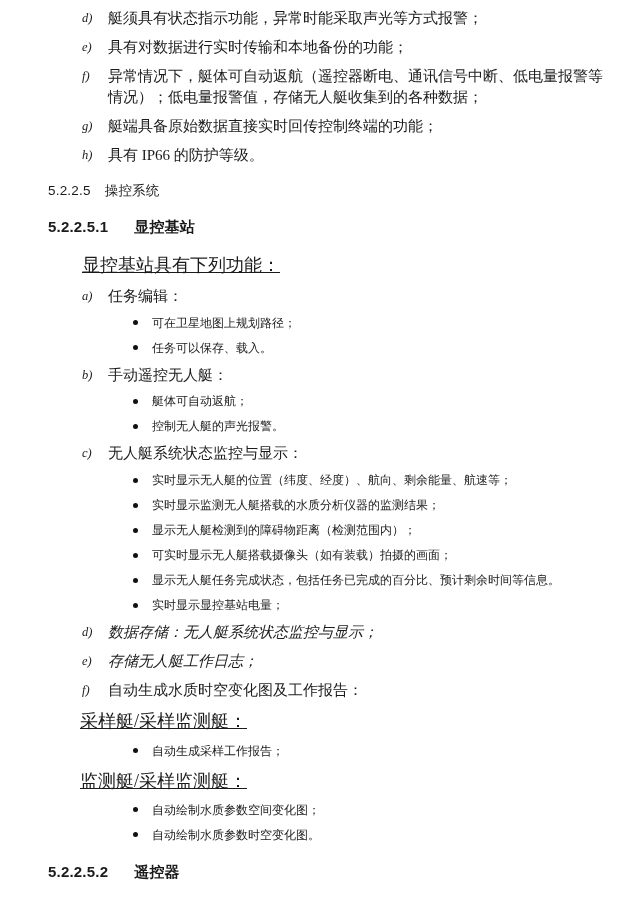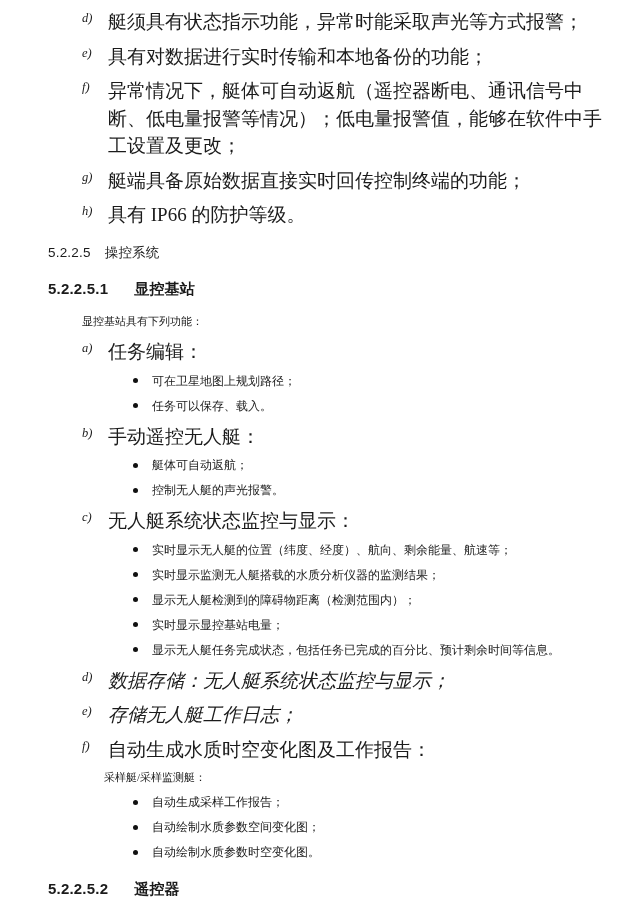--- a/index.html
+++ b/index.html
@@ -43,21 +43,21 @@
   .lvl-a {
     margin-left: 52px;
   }
   .lvl-a > .marker {
     width: 26px;
     font-style: italic;
     font-size: 12.5px;
     padding-top: 1px;
   }
   .lvl-a > .txt {
-    font-size: 19px;
+    font-size: 15px;
   }
 
   
   .lvl-b {
     margin-left: 100px;
   }
   .lvl-b > .marker {
     width: 22px;
     font-size: 12px;
     line-height: 1.5;
@@ -99,27 +99,28 @@
     margin-right: 26px;
   }
   .h3 .num {
     display: inline-block;
     margin-right: 14px;
   }
 
   
   .para {
     margin: 0 0 8px 0;
-    font-size: 11px;
+    font-size: 18px;
+    text-decoration: underline;
   }
   .para-ind1 {
     margin-left: 52px;
   }
   .para-ind2 {
-    margin-left: 74px;
+    margin-left: 50px;
   }
 
   .italic {
     font-style: italic;
   }
 </style>
 </head>
 <body>
 
 <div class="page">
@@ -127,21 +128,21 @@
       <div class="row lvl-a">
         <div class="marker">d)</div>
         <div class="txt">艇须具有状态指示功能，异常时能采取声光等方式报警；</div>
       </div>
       <div class="row lvl-a">
         <div class="marker">e)</div>
         <div class="txt">具有对数据进行实时传输和本地备份的功能；</div>
       </div>
       <div class="row lvl-a">
         <div class="marker">f)</div>
-        <div class="txt">异常情况下，艇体可自动返航（遥控器断电、通讯信号中断、低电量报警等情况）；低电量报警值，能够在软件中手工设置及更改；</div>
+        <div class="txt">异常情况下，艇体可自动返航（遥控器断电、通讯信号中断、低电量报警等情况）；低电量报警值，存储无人艇收集到的各种数据；</div>
       </div>
       <div class="row lvl-a">
         <div class="marker">g)</div>
         <div class="txt">艇端具备原始数据直接实时回传控制终端的功能；</div>
       </div>
       <div class="row lvl-a">
         <div class="marker">h)</div>
         <div class="txt">具有 IP66 的防护等级。</div>
       </div>
       <div class="h3"><span class="num">5.2.2.5</span><span>操控系统</span></div>
@@ -182,43 +183,48 @@
       <div class="row lvl-b">
         <div class="marker"><span class="bullet-dot"></span></div>
         <div class="txt">实时显示监测无人艇搭载的水质分析仪器的监测结果；</div>
       </div>
       <div class="row lvl-b">
         <div class="marker"><span class="bullet-dot"></span></div>
         <div class="txt">显示无人艇检测到的障碍物距离（检测范围内）；</div>
       </div>
       <div class="row lvl-b">
         <div class="marker"><span class="bullet-dot"></span></div>
+        <div class="txt">可实时显示无人艇搭载摄像头（如有装载）拍摄的画面；</div>
+      </div>
+      <div class="row lvl-b">
+        <div class="marker"><span class="bullet-dot"></span></div>
+        <div class="txt">显示无人艇任务完成状态，包括任务已完成的百分比、预计剩余时间等信息。</div>
+      </div>
+      <div class="row lvl-b">
+        <div class="marker"><span class="bullet-dot"></span></div>
         <div class="txt">实时显示显控基站电量；</div>
-      </div>
-      <div class="row lvl-b">
-        <div class="marker"><span class="bullet-dot"></span></div>
-        <div class="txt">显示无人艇任务完成状态，包括任务已完成的百分比、预计剩余时间等信息。</div>
       </div>
       <div class="row lvl-a">
         <div class="marker">d)</div>
         <div class="txt italic">数据存储：无人艇系统状态监控与显示；</div>
       </div>
       <div class="row lvl-a">
         <div class="marker">e)</div>
         <div class="txt italic">存储无人艇工作日志；</div>
       </div>
       <div class="row lvl-a">
         <div class="marker">f)</div>
         <div class="txt">自动生成水质时空变化图及工作报告：</div>
       </div>
       <div class="para para-ind2">采样艇/采样监测艇：</div>
       <div class="row lvl-b">
         <div class="marker"><span class="bullet-dot"></span></div>
         <div class="txt">自动生成采样工作报告；</div>
       </div>
+      <div class="para para-ind2">监测艇/采样监测艇：</div>
       <div class="row lvl-b">
         <div class="marker"><span class="bullet-dot"></span></div>
         <div class="txt">自动绘制水质参数空间变化图；</div>
       </div>
       <div class="row lvl-b">
         <div class="marker"><span class="bullet-dot"></span></div>
         <div class="txt">自动绘制水质参数时空变化图。</div>
       </div>
       <div class="h4"><span class="num">5.2.2.5.2</span><span>遥控器</span></div>
     </div>

